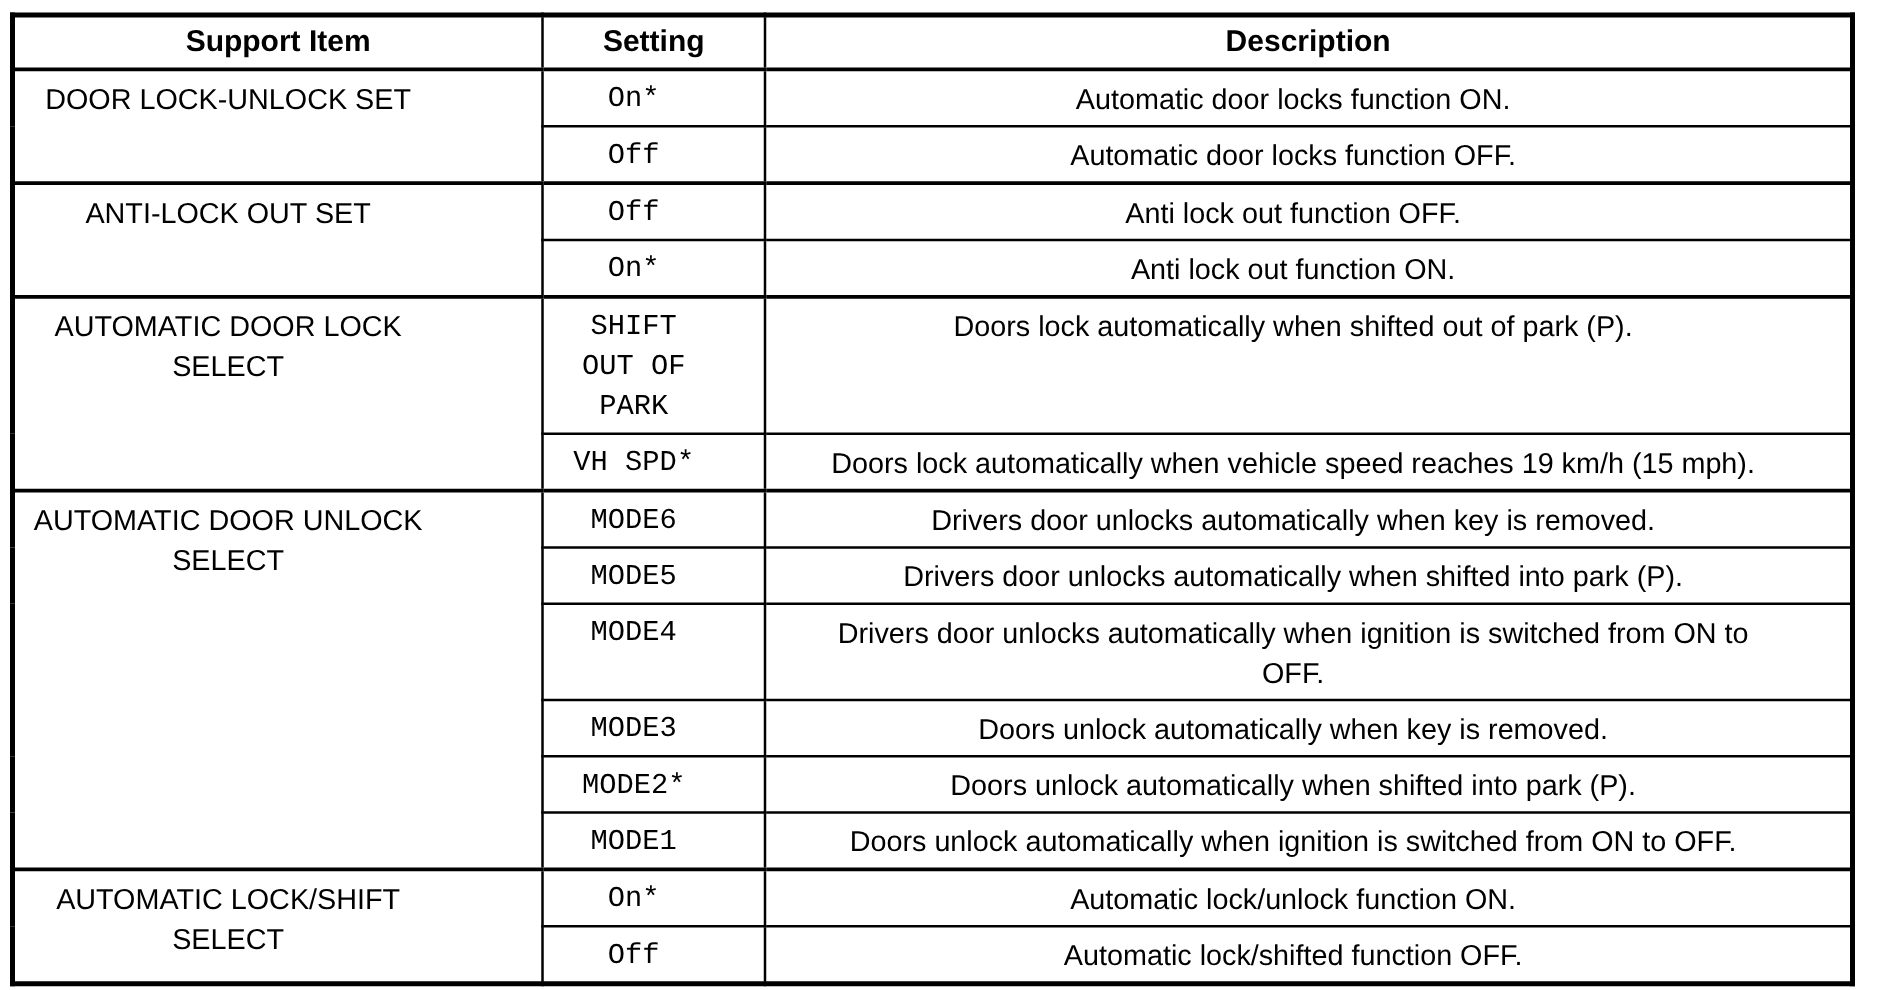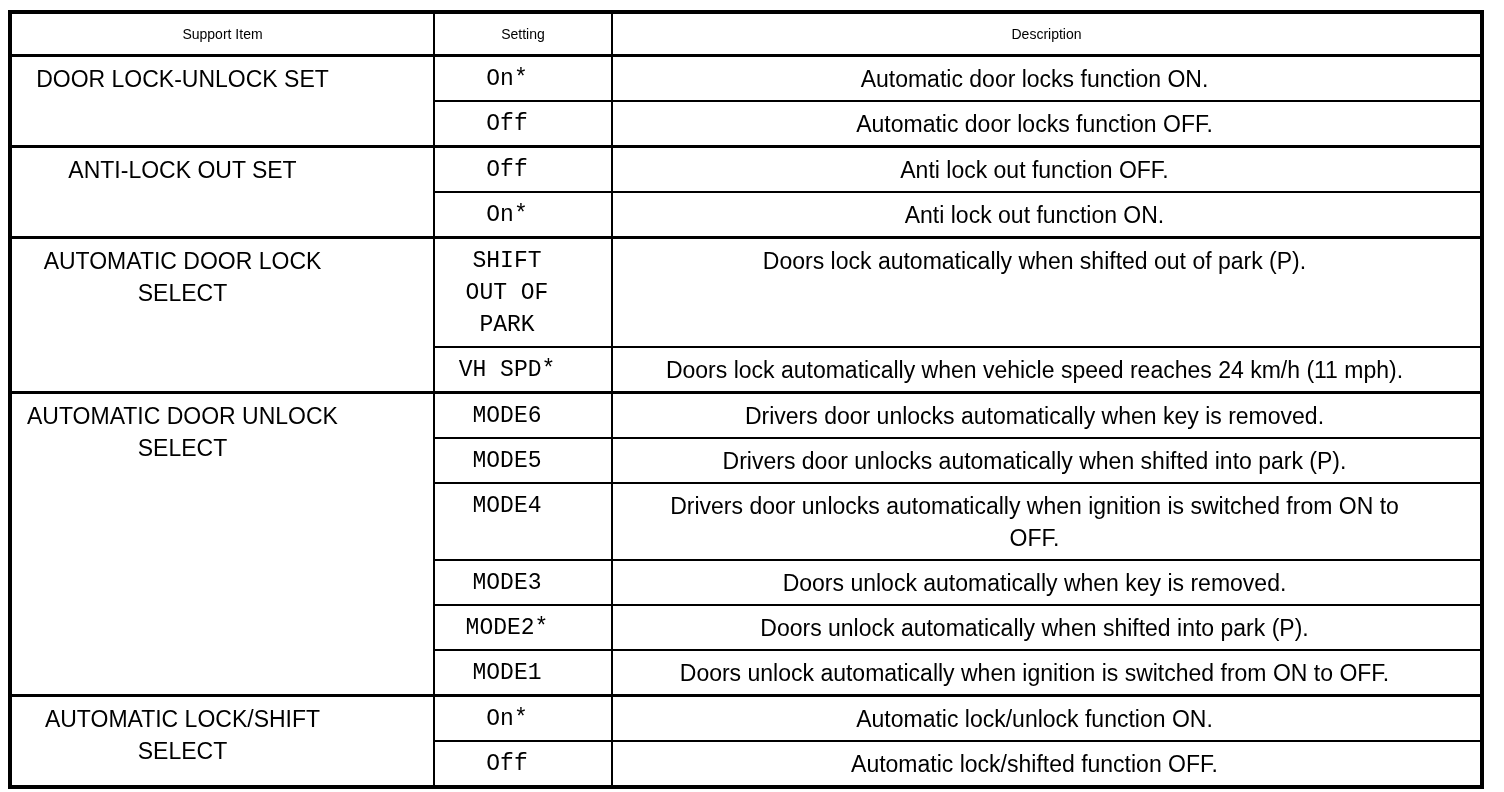--- a/index.html
+++ b/index.html
@@ -21,22 +21,22 @@
     background: #ffffff;
   }
   table.support-table col.c-item { width: 424px; }
   table.support-table col.c-setting { width: 178px; }
   table.support-table col.c-desc { width: 870px; }
 
   table.support-table { border: 4px solid #000; }
   th, td { border: 2px solid #000; }
 
   th {
-    font-size: 14px;
-    font-weight: normal;
+    font-size: 24px;
+    font-weight: bold;
     text-align: center;
     vertical-align: middle;
     padding: 7px 4px;
     border-bottom-width: 3px;
     line-height: 26px;
   }
   td {
     font-size: 23px;
     vertical-align: top;
     text-align: center;
@@ -90,21 +90,21 @@
       <td class="cell-desc">Anti lock out function ON.</td>
     </tr>
 
     <tr class="group-start">
       <td class="cell-item" rowspan="2">AUTOMATIC DOOR LOCK SELECT</td>
       <td class="cell-setting">SHIFT OUT OF PARK</td>
       <td class="cell-desc">Doors lock automatically when shifted out of park (P).</td>
     </tr>
     <tr>
       <td class="cell-setting">VH SPD*</td>
-      <td class="cell-desc">Doors lock automatically when vehicle speed reaches 24 km/h (11 mph).</td>
+      <td class="cell-desc">Doors lock automatically when vehicle speed reaches 19 km/h (15 mph).</td>
     </tr>
 
     <tr class="group-start">
       <td class="cell-item" rowspan="6">AUTOMATIC DOOR UNLOCK SELECT</td>
       <td class="cell-setting">MODE6</td>
       <td class="cell-desc">Drivers door unlocks automatically when key is removed.</td>
     </tr>
     <tr>
       <td class="cell-setting">MODE5</td>
       <td class="cell-desc">Drivers door unlocks automatically when shifted into park (P).</td>

